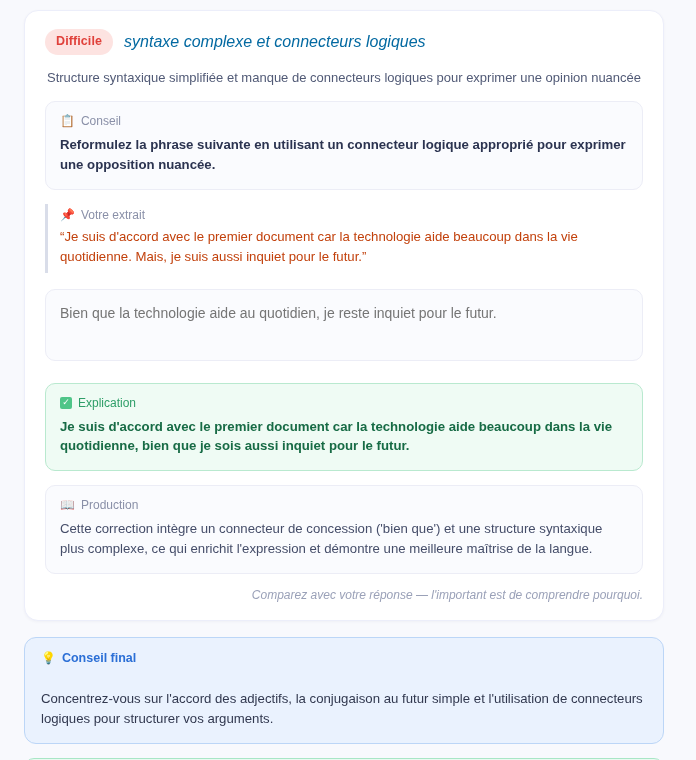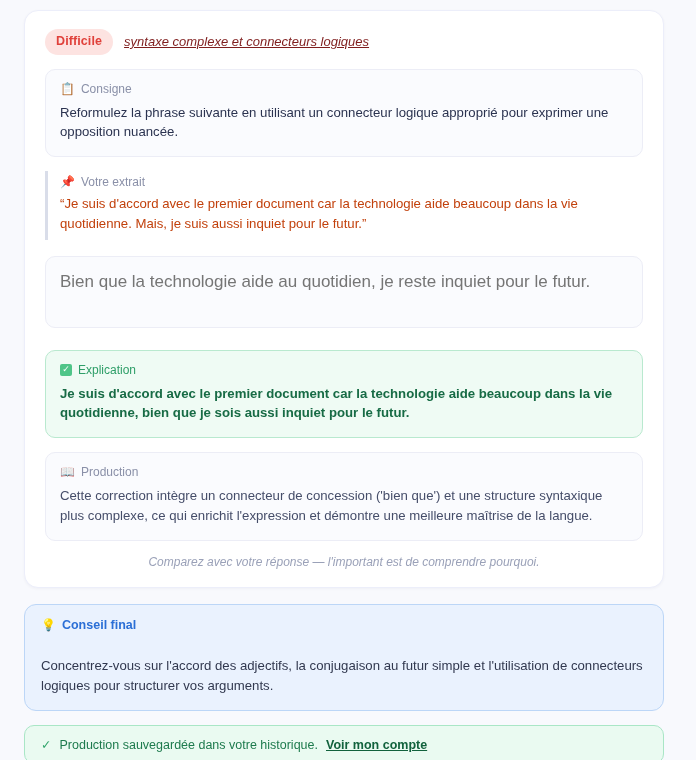--- a/index.html
+++ b/index.html
@@ -40,24 +40,23 @@
     background: #fde3e1;
     color: #e0413b;
     font-size: 12.5px;
     font-weight: bold;
     line-height: 1;
     padding: 6px 11px 7px 11px;
     border-radius: 999px;
     letter-spacing: 0.1px;
   }
   .head-sub {
-    font-size: 13px;
+    font-size: 16px;
     font-style: italic;
-    color: #7f1d1d;
-    text-decoration: underline;
+    color: #0369a1;
   }
 
   .intro-line {
     font-size: 13px;
     color: #515a76;
     margin: 0 0 14px 2px;
     line-height: 1.45;
   }
 
   
@@ -83,21 +82,21 @@
     line-height: 1.5;
     color: #2e3550;
   }
 
   
   .consigne {
     background: #fafbfe;
     border: 1px solid #ecedf6;
   }
   .consigne .block-body {
-    font-weight: normal;
+    font-weight: bold;
     color: #2b3350;
   }
 
   
   .extrait {
     border-left: 3px solid #d9dde9;
     border-radius: 0;
     padding: 4px 14px 6px 12px;
     margin-bottom: 16px;
     background: transparent;
@@ -107,21 +106,21 @@
     color: #c2410c;
   }
 
   
   .answer-box {
     background: #fafbfe;
     border: 1px solid #ecedf6;
     border-radius: 10px;
     height: 72px;
     padding: 13px 14px;
-    font-size: 17px;
+    font-size: 14px;
     color: #9aa1b5;
     line-height: 1.45;
     margin-bottom: 18px;
     width: 100%;
     resize: none;
     font-family: "Liberation Sans", sans-serif;
     outline: none;
   }
 
   
@@ -148,21 +147,21 @@
   }
 
   
   .explication {
     background: #fafbfe;
     border: 1px solid #ecedf6;
   }
   .explication .block-body { color: #454d69; }
 
   .compare-note {
-    text-align: center;
+    text-align: right;
     font-size: 12px;
     font-style: italic;
     color: #9aa1b8;
     margin-top: 4px;
     margin-bottom: 2px;
   }
 
   
   .conseil {
     background: #eaf2fe;
@@ -209,26 +208,27 @@
 
 <div class="page">
 
   <div class="exercise-card">
 
     <div class="card-head">
       <span class="badge">Difficile</span>
       <span class="head-sub">syntaxe complexe et connecteurs logiques</span>
     </div>
 
+    <p class="intro-line">Structure syntaxique simplifiée et manque de connecteurs logiques pour exprimer une opinion nuancée</p>
 
     
     <div class="block consigne">
       <div class="block-label">
         <span class="emo">📋</span>
-        <span>Consigne</span>
+        <span>Conseil</span>
       </div>
       <div class="block-body">Reformulez la phrase suivante en utilisant un connecteur logique approprié pour exprimer une opposition nuancée.</div>
     </div>
 
     
     <div class="block extrait">
       <div class="block-label">
         <span class="emo">📌</span>
         <span>Votre extrait</span>
       </div>

